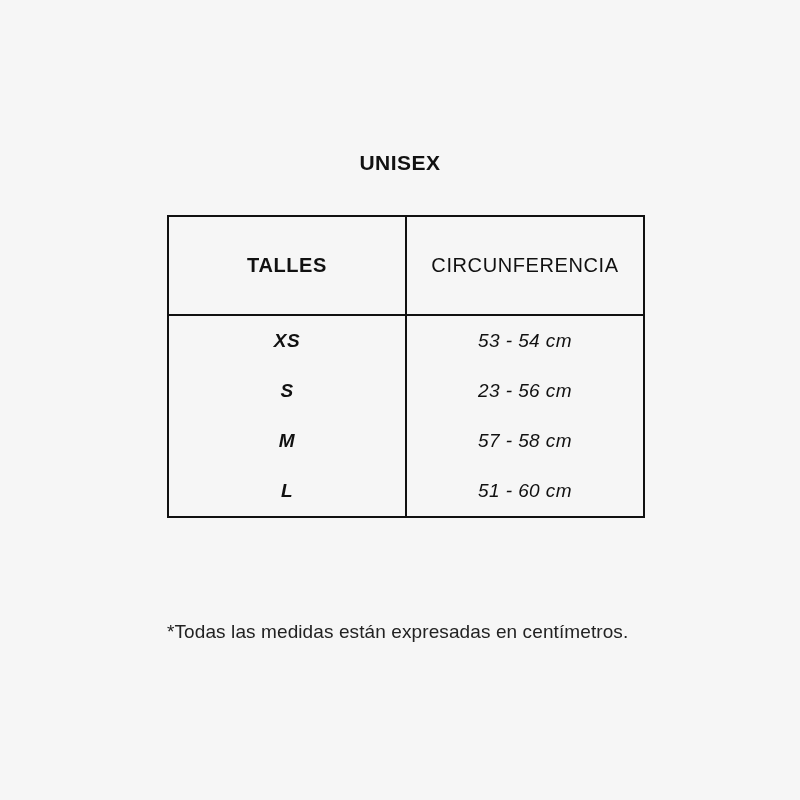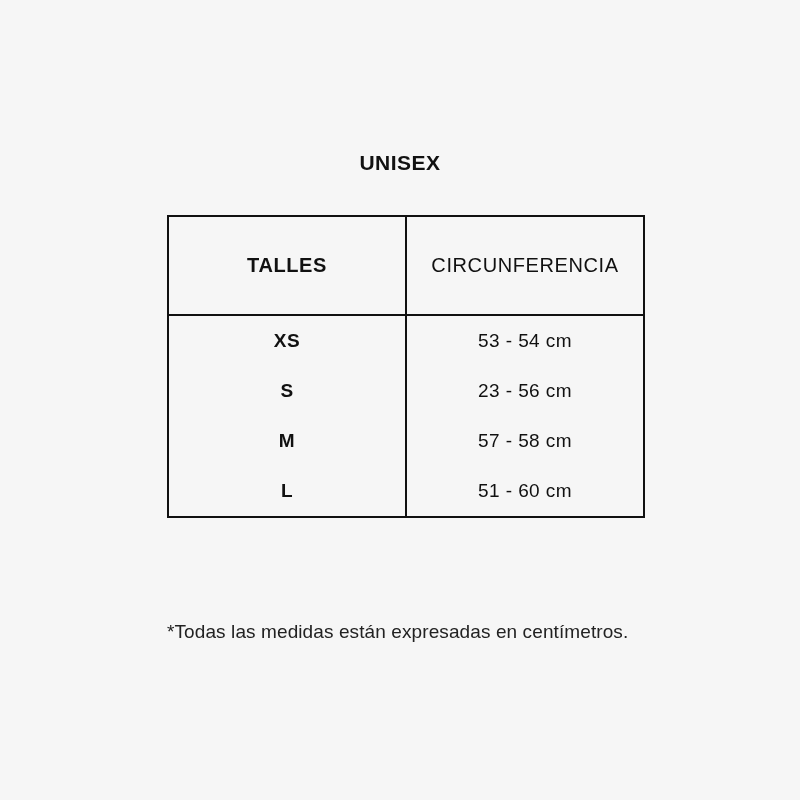--- a/index.html
+++ b/index.html
@@ -64,20 +64,21 @@
     font-size: 20px;
     font-weight: normal;
     letter-spacing: 0.6px;
     width: 236px;
   }
   table.size-table tbody td {
     height: 50px;
     vertical-align: middle;
     border-top: none;
     border-bottom: none;
+    font-style: italic;
   }
   table.size-table tbody tr:first-child td {
     border-top: 2px solid #111111;
   }
   table.size-table tbody tr:last-child td {
     border-bottom: 2px solid #111111;
   }
   .cell-size {
     font-size: 19px;
     font-weight: bold;

